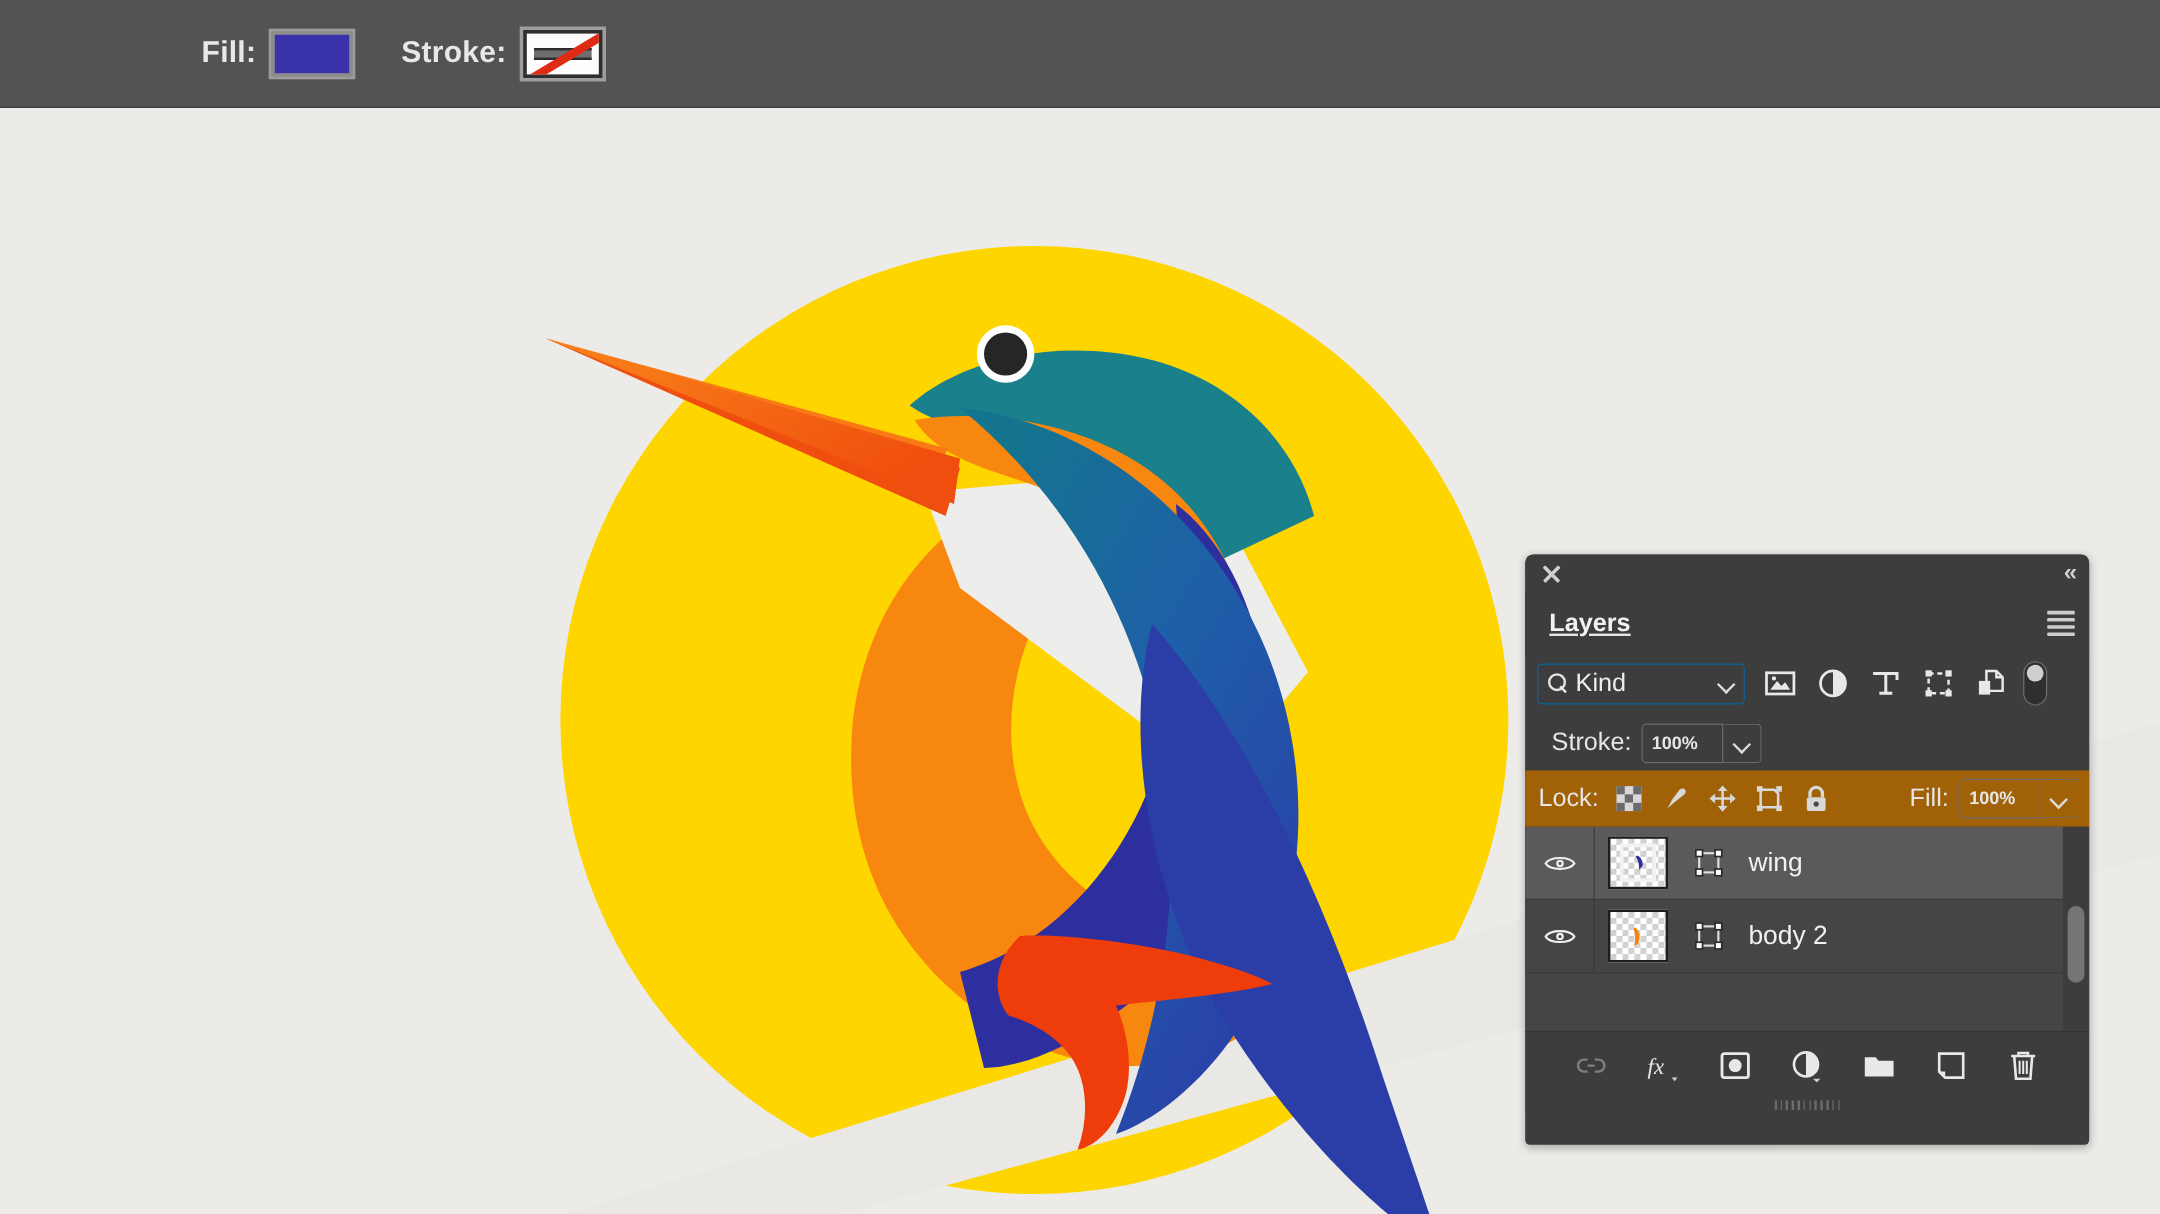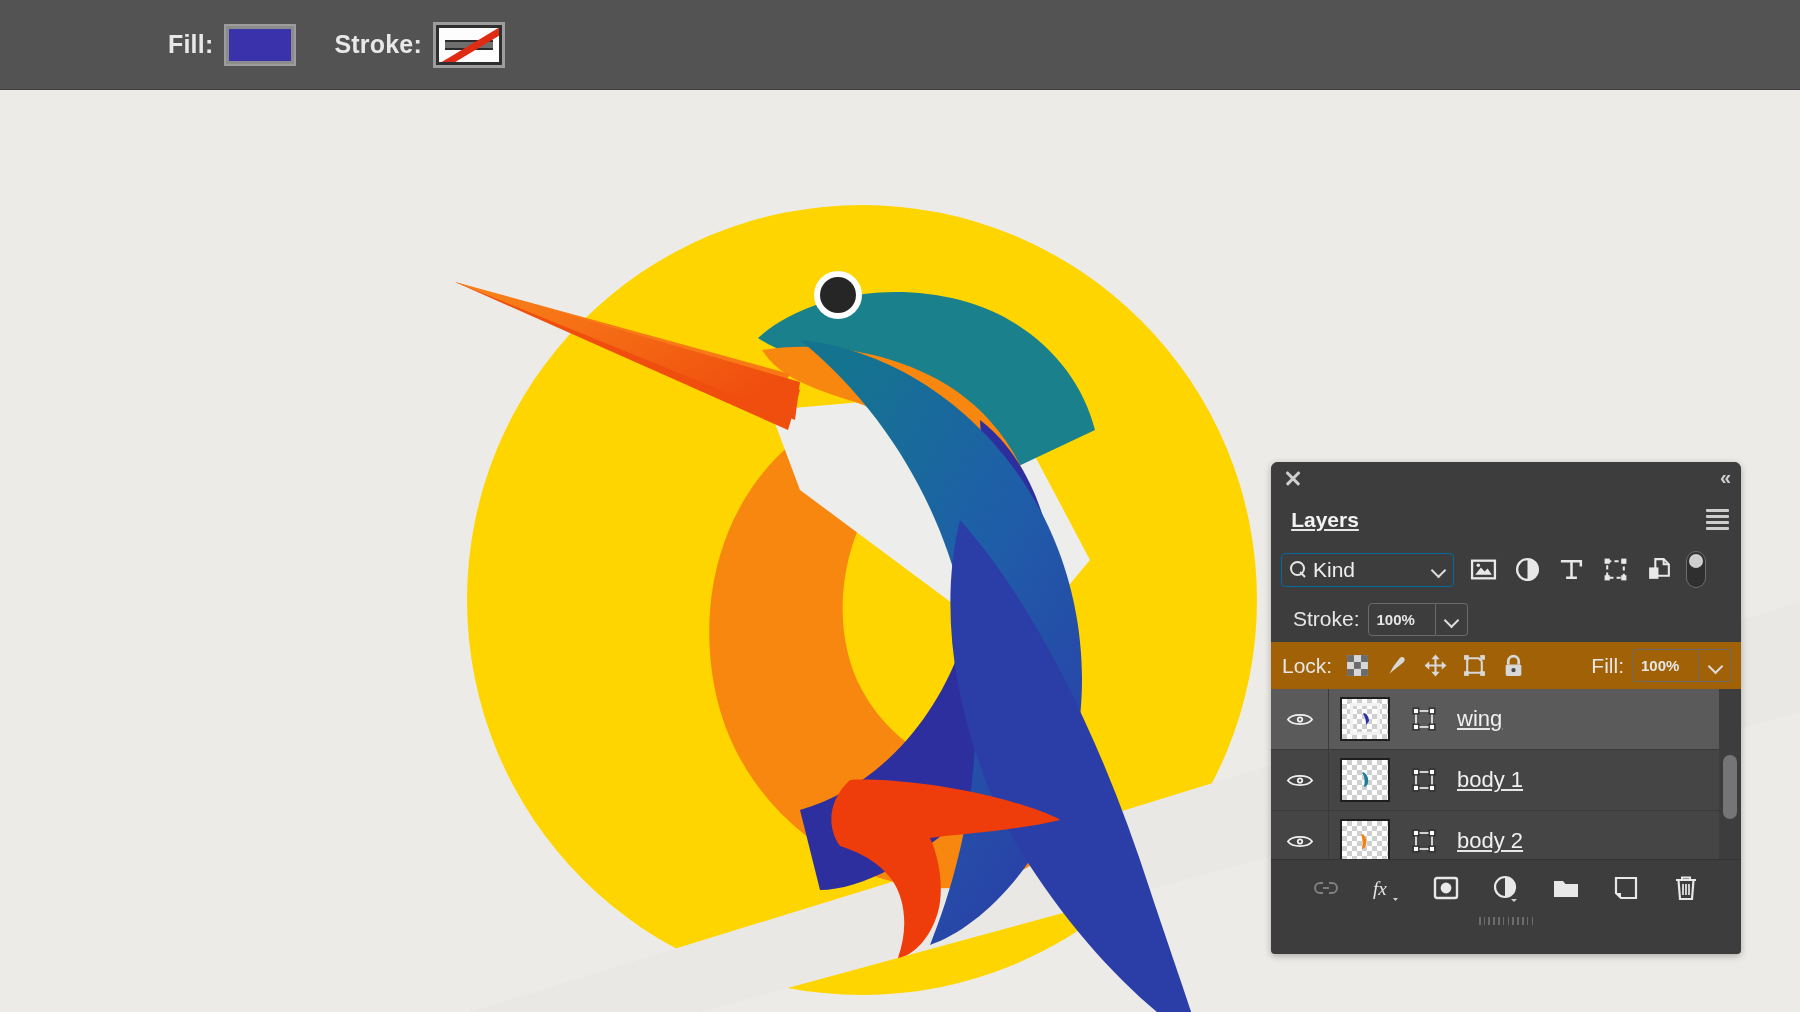--- a/index.html
+++ b/index.html
@@ -203,21 +203,20 @@
     background: #454545;
     height: 170px;
     overflow: hidden;
   }
   .layer-row {
     height: 61px;
     display: flex; align-items: center;
     background: #454545;
     border-bottom: 1px solid #3a3a3a;
     cursor: pointer;
-    text-decoration: underline;
   }
   .layer-row.selected { background: #5a5a5a; }
   .eye-cell {
     width: 58px; display: flex; align-items: center; justify-content: center;
     border-right: 1px solid #3a3a3a; height: 100%;
   }
   .eye { width: 26px; height: 17px; }
   .thumb-cell { width: 72px; display: flex; align-items: center; justify-content: center; }
   .thumb {
     width: 50px; height: 44px;
@@ -511,46 +510,20 @@
             <rect x="5" y="5" width="16" height="16" fill="none" stroke="#e0e0e0" stroke-width="1.8"></rect>
             <rect x="2.2" y="2.2" width="5.6" height="5.6" fill="#fff" stroke="#2b2b2b" stroke-width="1.4"></rect>
             <rect x="18.2" y="2.2" width="5.6" height="5.6" fill="#fff" stroke="#2b2b2b" stroke-width="1.4"></rect>
             <rect x="2.2" y="18.2" width="5.6" height="5.6" fill="#fff" stroke="#2b2b2b" stroke-width="1.4"></rect>
             <rect x="18.2" y="18.2" width="5.6" height="5.6" fill="#fff" stroke="#2b2b2b" stroke-width="1.4"></rect>
           </svg>
         </div>
         <span class="layer-name">wing</span>
       </div>
 
-      <div class="layer-row">
-        <div class="eye-cell">
-          <svg class="eye" viewBox="0 0 30 18">
-            <path d="M1 9 C6 2, 24 2, 29 9 C24 16, 6 16, 1 9 Z" fill="none" stroke="#f0f0f0" stroke-width="2"></path>
-            <circle cx="15" cy="9" r="3.6" fill="#f0f0f0"></circle>
-              <circle cx="15" cy="9" r="1.5" fill="#454545"></circle>
-          </svg>
-        </div>
-        <div class="thumb-cell">
-          <div class="thumb">
-            <svg viewBox="0 0 46 40" style="position:absolute;left:0;top:0;width:100%;height:100%">
-              <path d="M21 12 C25 14, 27 18, 26 23 C25 26, 23 27, 22 27 C23 22, 23 16, 20 13 Z" fill="#1d7f97"></path>
-            </svg>
-          </div>
-        </div>
-        <div class="vec-cell">
-          <svg viewBox="0 0 26 26" width="26" height="26">
-            <rect x="5" y="5" width="16" height="16" fill="none" stroke="#e0e0e0" stroke-width="1.8"></rect>
-            <rect x="2.2" y="2.2" width="5.6" height="5.6" fill="#fff" stroke="#2b2b2b" stroke-width="1.4"></rect>
-            <rect x="18.2" y="2.2" width="5.6" height="5.6" fill="#fff" stroke="#2b2b2b" stroke-width="1.4"></rect>
-            <rect x="2.2" y="18.2" width="5.6" height="5.6" fill="#fff" stroke="#2b2b2b" stroke-width="1.4"></rect>
-            <rect x="18.2" y="18.2" width="5.6" height="5.6" fill="#fff" stroke="#2b2b2b" stroke-width="1.4"></rect>
-          </svg>
-        </div>
-        <span class="layer-name">body 1</span>
-      </div>
 
       <div class="layer-row">
         <div class="eye-cell">
           <svg class="eye" viewBox="0 0 30 18">
             <path d="M1 9 C6 2, 24 2, 29 9 C24 16, 6 16, 1 9 Z" fill="none" stroke="#f0f0f0" stroke-width="2"></path>
             <circle cx="15" cy="9" r="3.6" fill="#f0f0f0"></circle>
               <circle cx="15" cy="9" r="1.5" fill="#454545"></circle>
           </svg>
         </div>
         <div class="thumb-cell">

